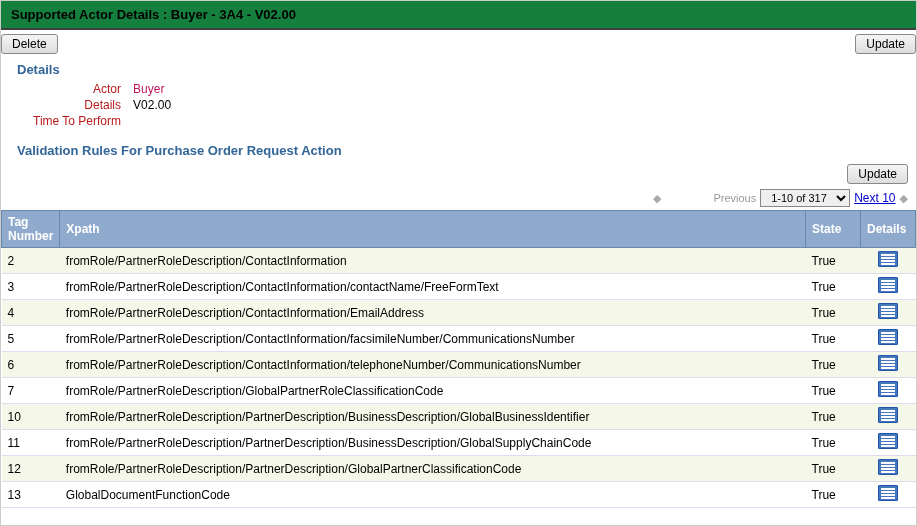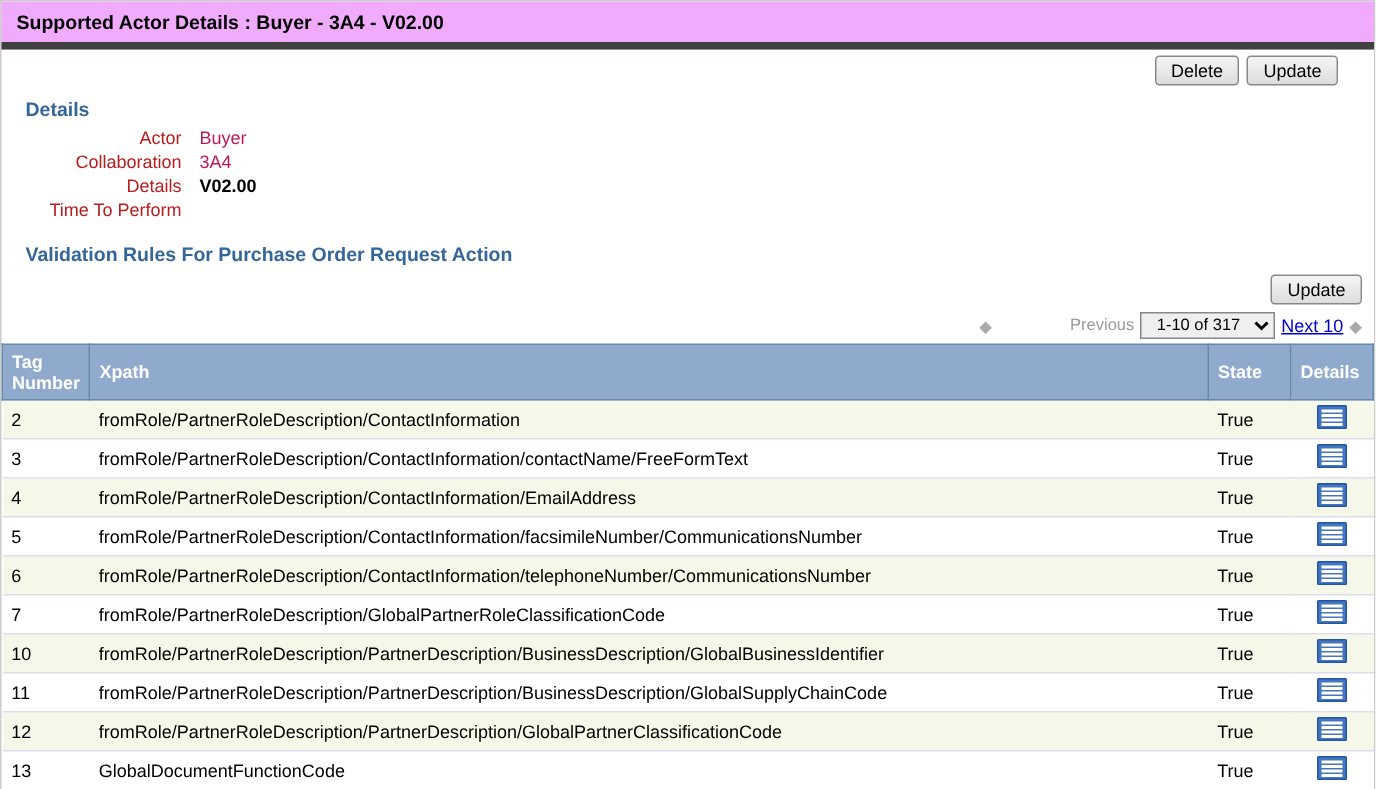--- a/index.html
+++ b/index.html
@@ -9,31 +9,31 @@
       background: #fff;
       color: #000;
     }
     .page-wrapper {
       width: 917px;
       min-height: 526px;
       background: #fff;
       border: 1px solid #ccc;
     }
     .title-bar {
-      background: #f0abfc;
+      background: #15803d;
       padding: 6px 10px;
       font-size: 13px;
       font-weight: bold;
       color: #000;
-      border-bottom: 5px solid #404040;
+      border-bottom: 2px solid #404040;
     }
     .top-actions {
       display: flex;
-      justify-content: flex-end;
-      padding: 4px 24px;
+      justify-content: space-between;
+      padding: 4px 0;
       gap: 5px;
     }
     .btn {
       padding: 2px 10px;
       font-size: 12px;
       border: 1px solid #888;
       border-radius: 3px;
       background: linear-gradient(to bottom, #f5f5f5, #ddd);
       cursor: pointer;
       color: #000;
@@ -62,21 +62,21 @@
       font-weight: normal;
       white-space: nowrap;
     }
     .details-table .value-cell {
       color: #000;
     }
     .details-table a {
       color: #be185d;
       text-decoration: none;
     }
-    .bold-value { font-weight: bold; margin-top: 20px; }
+    .bold-value { font-weight: normal; margin-top: 20px; }
     .validation-title {
       color: #336699;
       font-weight: bold;
       font-size: 13px;
       padding: 6px 16px 4px 16px;
     }
     .pagination-row {
       display: flex;
       align-items: center;
       justify-content: flex-end;
@@ -171,26 +171,20 @@
     <div class="details-title">Details</div>
     <table class="details-table">
       <tbody>
         <tr>
           <td class="label-cell">Actor</td>
           <td class="value-cell">
             <a href="#">Buyer</a>
           </td>
         </tr>
         <tr>
-          <td class="label-cell">Collaboration</td>
-          <td class="value-cell">
-            <a href="#">3A4</a>
-          </td>
-        </tr>
-        <tr>
           <td class="label-cell">Details</td>
           <td class="value-cell bold-value">V02.00</td>
         </tr>
         <tr>
           <td class="label-cell">Time To Perform</td>
           <td class="value-cell"></td>
         </tr>
       </tbody>
     </table>
   </div>

